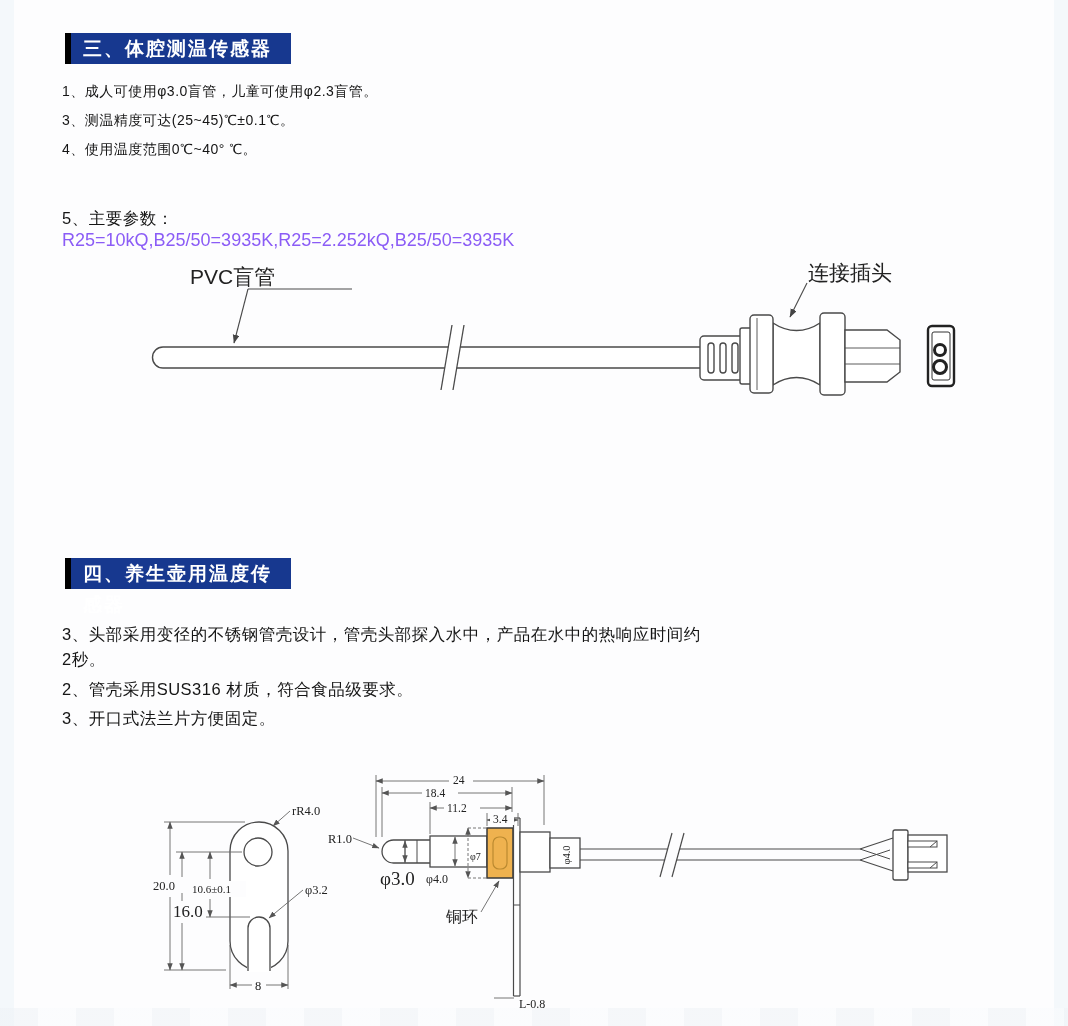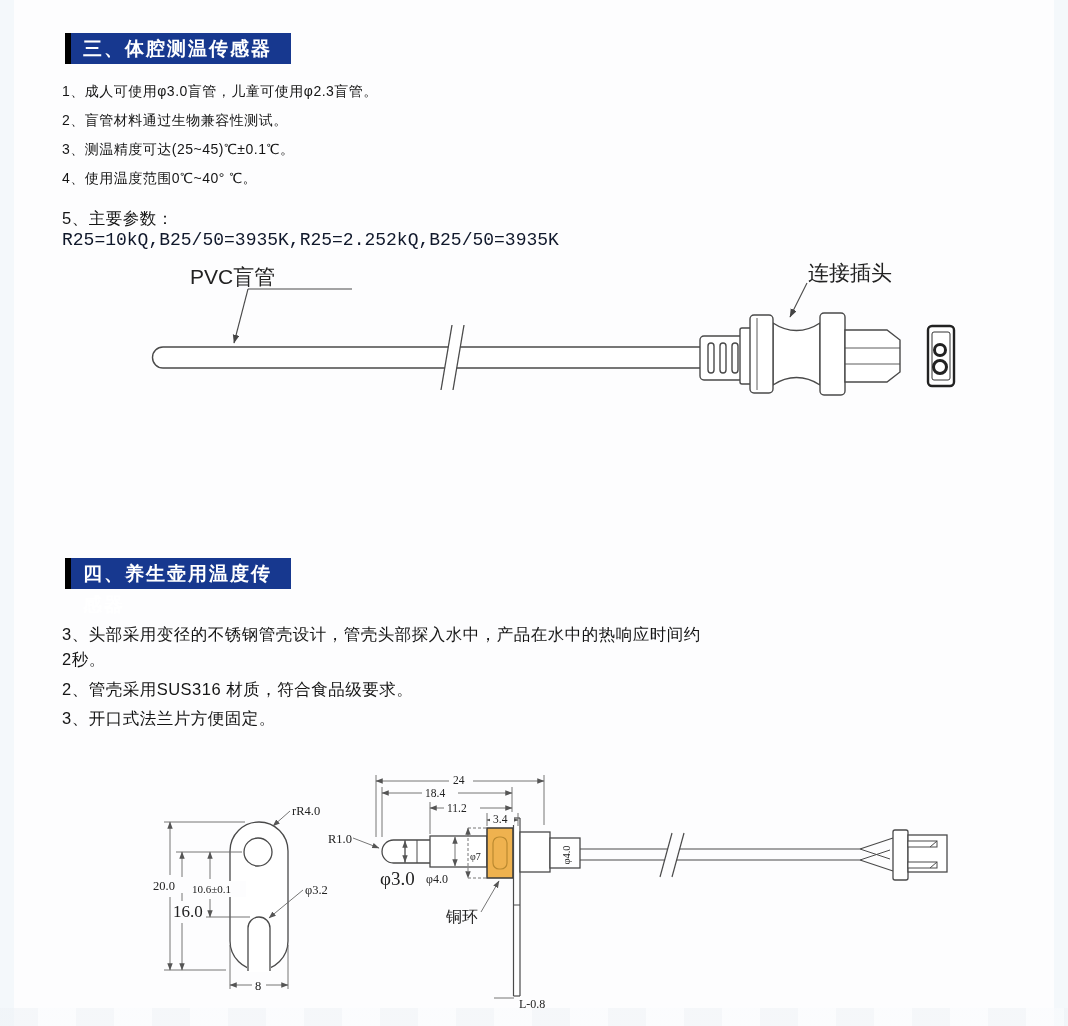--- a/index.html
+++ b/index.html
@@ -7,21 +7,21 @@
   .page{position:relative;width:1068px;height:1026px;background:#fdfdfe;overflow:hidden;}
   .edge-tint{position:absolute;top:0;bottom:0;width:14px;background:#f4f8fb;}
   .bottom-strip{position:absolute;left:0;right:0;top:1008px;height:18px;
     background:repeating-linear-gradient(90deg,#eef2f6 0 38px,#f9fbfd 38px 76px);opacity:.55;}
   .sec-header{position:absolute;left:65px;width:226px;height:31px;background:#17388f;
     border-left:6px solid #000000;color:#fff;font-weight:bold;font-size:19px;
     line-height:31px;padding-left:12px;letter-spacing:2px;box-sizing:border-box;}
   .items{position:absolute;left:62px;color:#151515;font-size:14px;}
   .items .li{margin-bottom:11px;letter-spacing:.5px;}
   .param-label{position:absolute;left:62px;color:#151515;font-size:16.5px;letter-spacing:.5px;}
-  .param-value{position:absolute;left:62px;color:#0f172a;font-family:Liberation Mono, monospace;font-size:18px;}
+  .param-value{position:absolute;left:62px;color:#8b5cf6;font-family:Liberation Sans, sans-serif;font-size:18px;}
   .wrapitem{position:absolute;left:62px;width:648px;color:#151515;font-size:16.5px;line-height:25px;letter-spacing:.5px;}
   .paramline{position:absolute;left:62px;top:747px;font-size:16.5px;color:#151515;}
   .paramline .val{font-family:"Liberation Serif",serif;font-size:17.5px;}
   .paramline .acc{font-weight:bold;margin-left:36px;font-size:17px;letter-spacing:1px;}
   svg{position:absolute;}
   svg text{fill:#222;}
   .dimtxt{font-family:"Liberation Serif",serif;}
   .cn{font-family:"Liberation Sans",sans-serif;}
 </style>
 </head>
@@ -29,21 +29,20 @@
 
 <div class="page">
   <div class="edge-tint" style="left:0"></div>
   <div class="edge-tint" style="right:0"></div>
   <div class="bottom-strip"></div>
 
   <div class="sec-header" style="top:33px">三、体腔测温传感器</div>
 
   <div class="items" style="top:83px">
     <div class="li">1、成人可使用φ3.0盲管，儿童可使用φ2.3盲管。</div>
-    <div class="li">2、盲管材料通过生物兼容性测试。</div>
     <div class="li">3、测温精度可达(25~45)℃±0.1℃。</div>
     <div class="li">4、使用温度范围0℃~40° ℃。</div>
   </div>
 
   <div class="param-label" style="top:208px">5、主要参数：</div>
   <div class="param-value" style="top:230px">R25=10kQ,B25/50=3935K,R25=2.252kQ,B25/50=3935K</div>
 
   <svg style="left:130px;top:250px" width="830" height="160" viewBox="0 0 830 160">
     <defs>
       <marker id="ar1" markerWidth="9" markerHeight="8" refX="7.5" refY="3" orient="auto-start-reverse">

